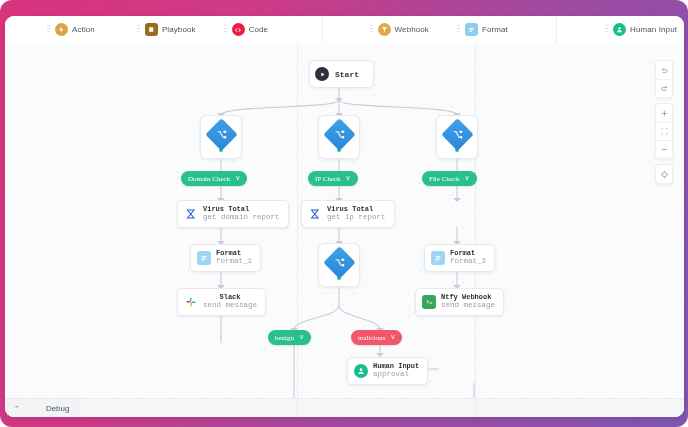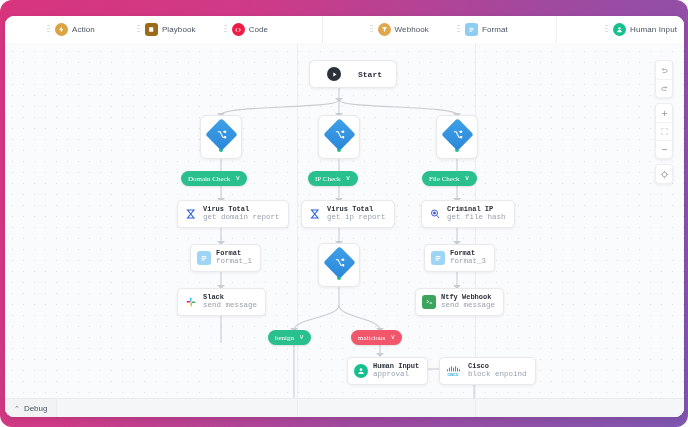--- a/index.html
+++ b/index.html
@@ -99,22 +99,22 @@
   .node {
     position: absolute;
     background: #ffffff;
     border: 1px solid #e7e9ed;
     border-radius: 5px;
     box-shadow: 0 1px 3px rgba(16,24,40,0.07);
   }
 
   
   .node-start {
-    display: flex; align-items: center; gap: 17px;
-    padding: 6px 14px 6px 17px;
+    display: flex; align-items: center; gap: 6px;
+    padding: 6px 14px 6px 5px;
     border-radius: 6px;
   }
   .start-dot {
     width: 14px; height: 14px; border-radius: 50%;
     background: #2c3038;
     display: flex; align-items: center; justify-content: center;
   }
   .start-label { font-size: 8px; font-weight: bold; color: #2c3038; font-family: "Liberation Mono", monospace; }
 
   
@@ -207,21 +207,21 @@
     display: flex; align-items: center;
   }
   #debug-btn {
     display: flex; align-items: center; gap: 4px;
     padding: 0 9px; height: 19px;
     cursor: pointer;
     border-right: 1px solid #e9ebef;
     background: #f2f3f5;
   }
   #debug-btn .caret { font-size: 7px; color: #6b727c; line-height: 1; }
-  #debug-label { font-size: 8px; color: #4b5360; }
+  #debug-label { font-size: 8px; color: #4b5360; margin-left: 22px; }
   .debug-sep { width: 1px; height: 19px; background: #e9ebef; }
 </style>
 </head>
 <body>
 
 <div id="app-frame">
   <div id="app-window">
 
     <div id="toolbar">
       <div style="width:36px"></div>
@@ -456,21 +456,21 @@
           <svg width="8" height="8" viewBox="0 0 24 24" fill="none" stroke="#fff" stroke-width="3">
               <path d="M5 8h14M5 13h14M5 18h9"></path>
             </svg>
         </span>
         <span class="node-text">
           <span class="node-title">Format</span>
           <span class="node-sub">format_1</span>
         </span>
       </div>
 
-      <div class="node node-action" style="left:172px; top:245px;">
+      <div class="node node-action" style="left:172px; top:245px;text-align:center;">
         <span class="node-ico">
           <svg width="12" height="12" viewBox="0 0 24 24">
             <rect x="3" y="10" width="8" height="3" rx="1.5" fill="#e01e5a"></rect>
             <rect x="10" y="3" width="3" height="8" rx="1.5" fill="#36c5f0"></rect>
             <rect x="13" y="11" width="8" height="3" rx="1.5" fill="#2eb67d"></rect>
             <rect x="11" y="13" width="3" height="8" rx="1.5" fill="#ecb22e"></rect>
           </svg>
         </span>
         <span class="node-text">
           <span class="node-title">Slack</span>
@@ -483,33 +483,20 @@
           <svg width="12" height="12" viewBox="0 0 24 24" fill="none" stroke="#2b5fd9" stroke-width="2.2">
               <path d="M5 4h13l-6.5 8L18 20H5l6.5-8z"></path>
             </svg>
         </span>
         <span class="node-text">
           <span class="node-title">Virus Total</span>
           <span class="node-sub">get ip report</span>
         </span>
       </div>
 
-      <div class="node node-action" style="left:416px; top:157px;">
-        <span class="node-ico">
-          <svg width="12" height="12" viewBox="0 0 24 24" fill="none" stroke="#3b5ad9" stroke-width="2">
-              <circle cx="11" cy="10" r="6"></circle>
-              <path d="M15.5 14.5L20 20"></path>
-              <circle cx="11" cy="10" r="2" fill="#3b5ad9"></circle>
-            </svg>
-        </span>
-        <span class="node-text">
-          <span class="node-title">Criminal IP</span>
-          <span class="node-sub">get file hash</span>
-        </span>
-      </div>
 
       <div class="node node-action" style="left:419px; top:201px;">
         <span class="node-ico" style="background:#9ed5f5">
           <svg width="8" height="8" viewBox="0 0 24 24" fill="none" stroke="#fff" stroke-width="3">
               <path d="M5 8h14M5 13h14M5 18h9"></path>
             </svg>
         </span>
         <span class="node-text">
           <span class="node-title">Format</span>
           <span class="node-sub">format_3</span>
@@ -534,40 +521,20 @@
               <circle cx="12" cy="8" r="4"></circle>
               <path d="M4 21c0-4.4 3.6-7 8-7s8 2.6 8 7z"></path>
             </svg>
         </span>
         <span class="node-text">
           <span class="node-title">Human Input</span>
           <span class="node-sub">approval</span>
         </span>
       </div>
 
-      <div class="node node-action" style="left:434px; top:314px;">
-        <span class="node-ico" style="width:17px">
-          <svg width="17" height="12" viewBox="0 0 34 24">
-            <g fill="#1ba0d7">
-              <rect x="2" y="8" width="2" height="5" rx="1"></rect>
-              <rect x="6" y="5" width="2" height="8" rx="1"></rect>
-              <rect x="10" y="2" width="2" height="11" rx="1"></rect>
-              <rect x="14" y="5" width="2" height="8" rx="1"></rect>
-              <rect x="18" y="2" width="2" height="11" rx="1"></rect>
-              <rect x="22" y="5" width="2" height="8" rx="1"></rect>
-              <rect x="26" y="8" width="2" height="5" rx="1"></rect>
-            </g>
-            <text x="3" y="22" font-family="Liberation Sans, sans-serif" font-size="7" fill="#1ba0d7" font-weight="bold">CISCO</text>
-          </svg>
-        </span>
-        <span class="node-text">
-          <span class="node-title">Cisco</span>
-          <span class="node-sub">block enpoind</span>
-        </span>
-      </div>
 
       <div id="controls">
         <div class="ctrl-group">
           <div class="ctrl-btn">
             <svg width="9" height="9" viewBox="0 0 24 24" fill="none" stroke="currentColor" stroke-width="2">
                 <path d="M7 17h8a4 4 0 000-8H6"></path>
                 <path d="M9 6L6 9l3 3"></path>
               </svg>
           </div>
           <div class="ctrl-btn">

